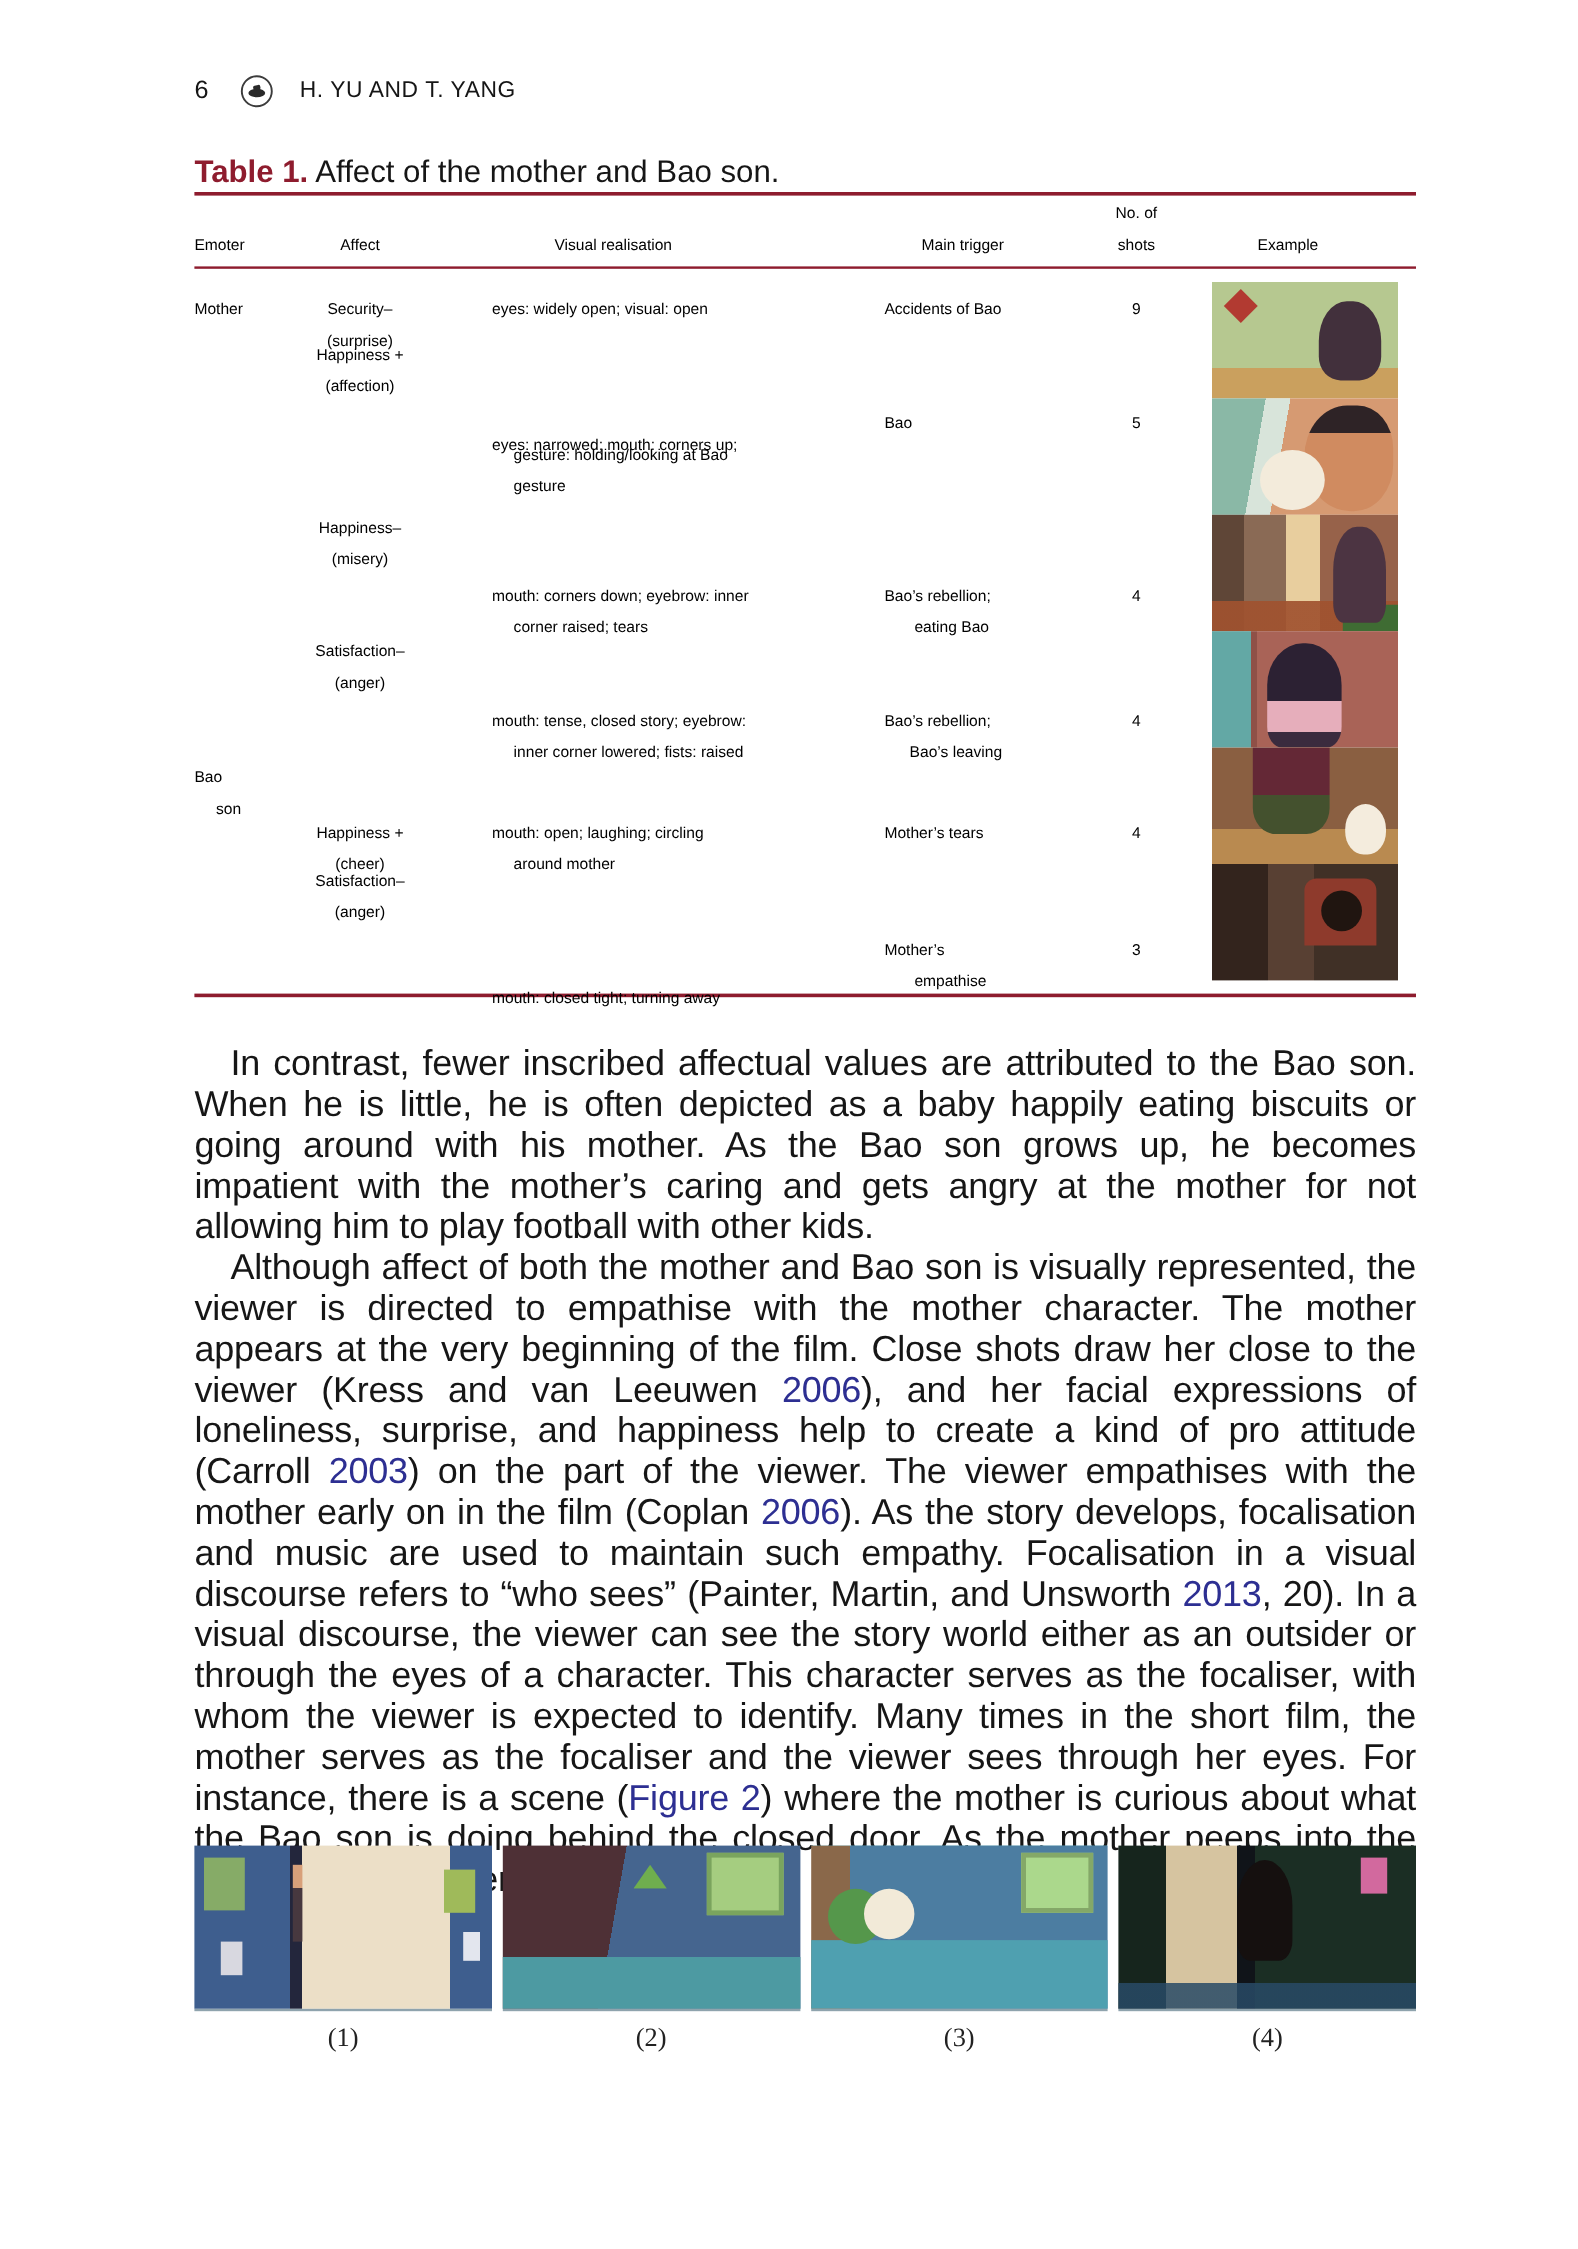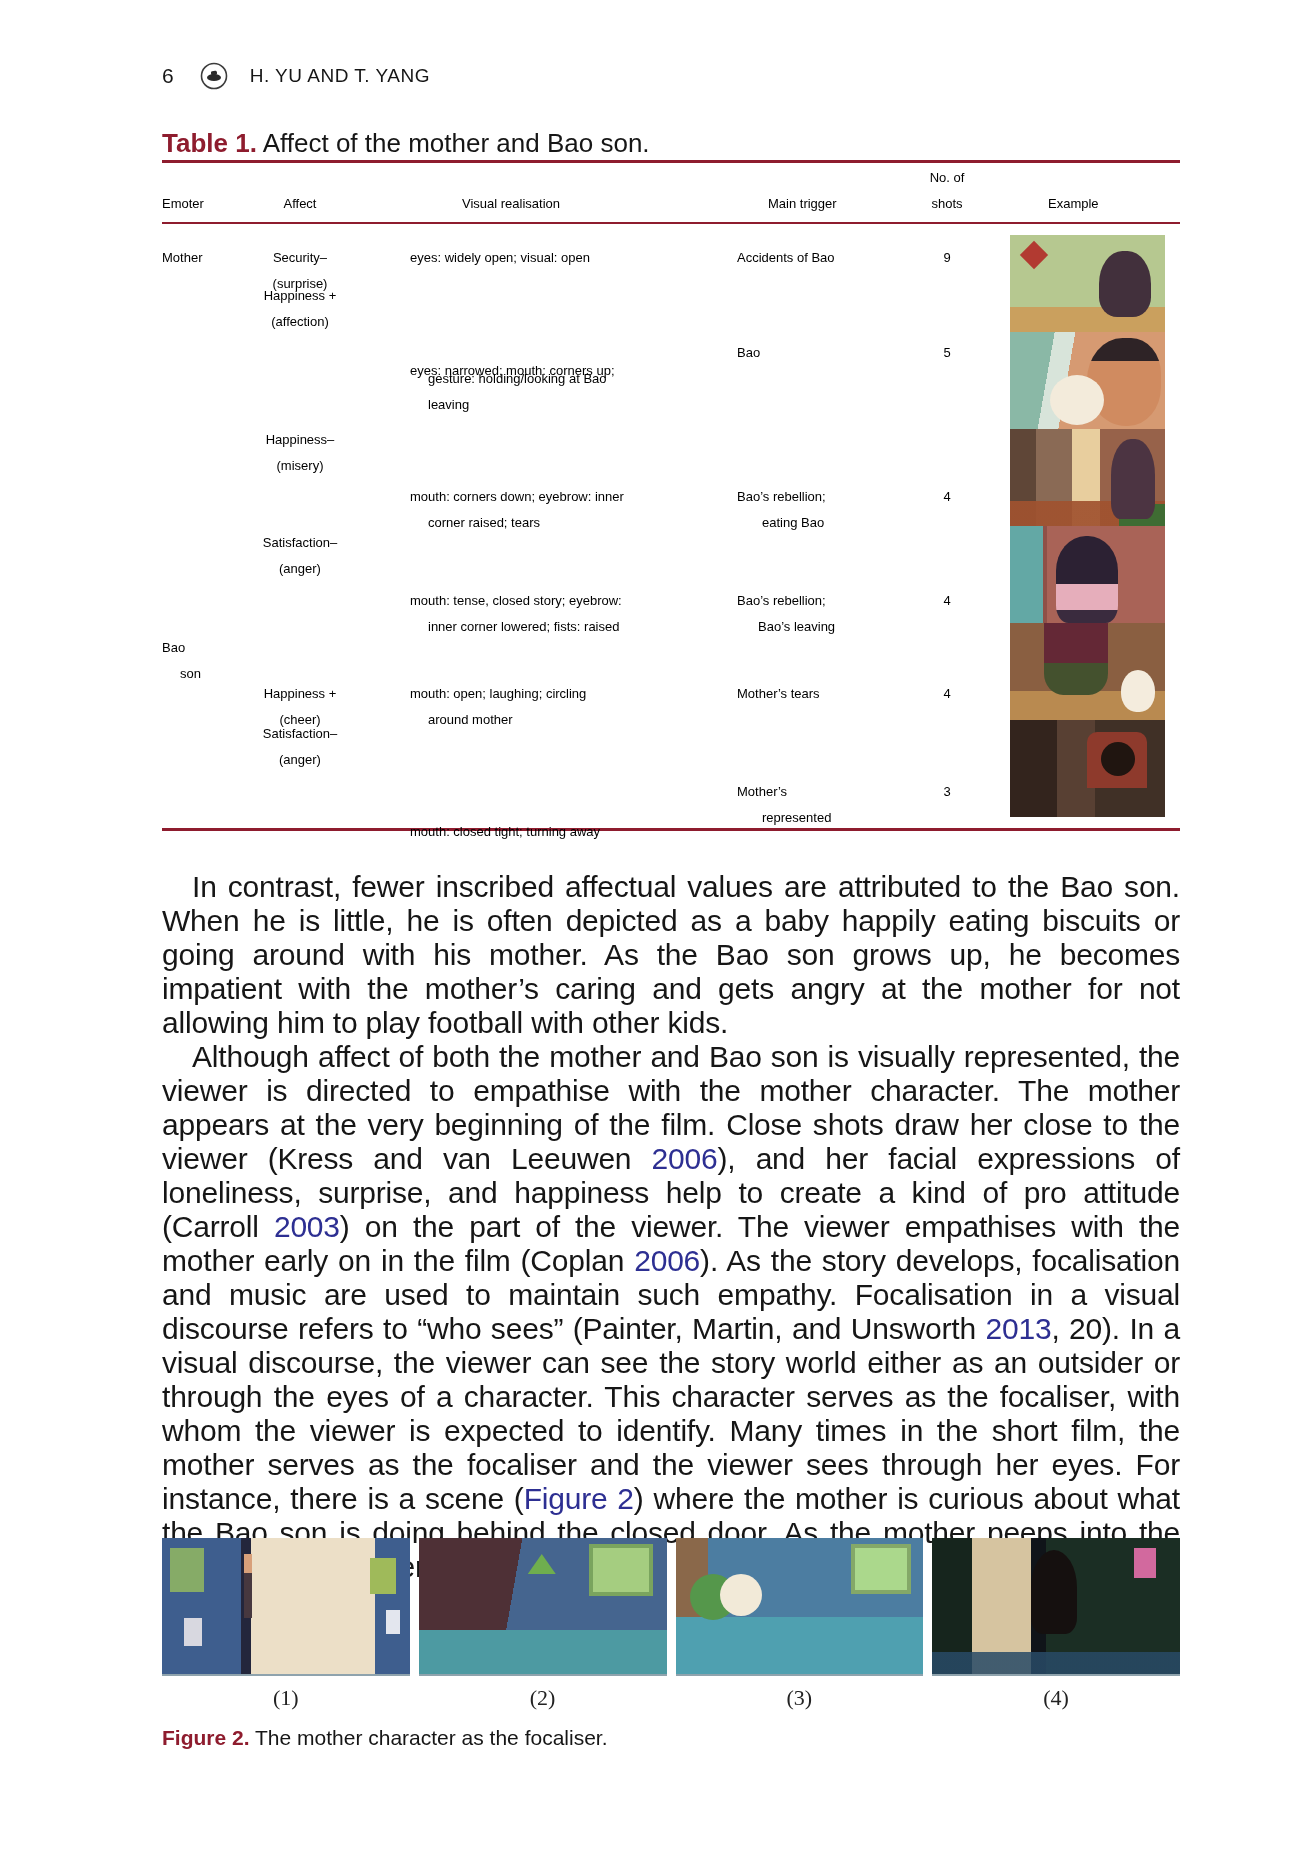--- a/index.html
+++ b/index.html
@@ -125,21 +125,21 @@
   <span class="tl cbox" style="left:225px;top:250px;width:150px">Security–</span>
   <span class="tl cbox" style="left:225px;top:276px;width:150px">(surprise)</span>
   <span class="tl" style="left:410px;top:250px">eyes: widely open; visual: open</span>
   <span class="tl" style="left:737px;top:250px">Accidents of Bao</span>
   <span class="tl cbox" style="left:897px;top:250px;width:100px">9</span>
 
   <span class="tl cbox" style="left:225px;top:288px;width:150px">Happiness +</span>
   <span class="tl cbox" style="left:225px;top:314px;width:150px">(affection)</span>
   <span class="tl" style="left:410px;top:363px">eyes: narrowed; mouth: corners up;</span>
   <span class="tl" style="left:428px;top:371px">gesture: holding/looking at Bao</span>
-  <span class="tl" style="left:428px;top:397px">leaving</span>
+  <span class="tl" style="left:428px;top:397px">gesture</span>
   <span class="tl" style="left:737px;top:345px">Bao</span>
   <span class="tl cbox" style="left:897px;top:345px;width:100px">5</span>
 
   <span class="tl cbox" style="left:225px;top:432px;width:150px">Happiness–</span>
   <span class="tl cbox" style="left:225px;top:458px;width:150px">(misery)</span>
   <span class="tl" style="left:410px;top:489px">mouth: corners down; eyebrow: inner</span>
   <span class="tl" style="left:428px;top:515px">corner raised; tears</span>
   <span class="tl" style="left:737px;top:489px">Bao’s rebellion;</span>
   <span class="tl" style="left:762px;top:515px">eating Bao</span>
   <span class="tl cbox" style="left:897px;top:489px;width:100px">4</span>
@@ -158,21 +158,21 @@
   <span class="tl cbox" style="left:225px;top:712px;width:150px">(cheer)</span>
   <span class="tl" style="left:410px;top:686px">mouth: open; laughing; circling</span>
   <span class="tl" style="left:428px;top:712px">around mother</span>
   <span class="tl" style="left:737px;top:686px">Mother’s tears</span>
   <span class="tl cbox" style="left:897px;top:686px;width:100px">4</span>
 
   <span class="tl cbox" style="left:225px;top:726px;width:150px">Satisfaction–</span>
   <span class="tl cbox" style="left:225px;top:752px;width:150px">(anger)</span>
   <span class="tl" style="left:410px;top:824px">mouth: closed tight; turning away</span>
   <span class="tl" style="left:737px;top:784px">Mother’s</span>
-  <span class="tl" style="left:762px;top:810px">represented</span>
+  <span class="tl" style="left:762px;top:810px">empathise</span>
   <span class="tl cbox" style="left:897px;top:784px;width:100px">3</span>
 
   <div class="ex ex1" style="top:235px"></div>
   <div class="ex ex2" style="top:332px"></div>
   <div class="ex ex3" style="top:429px"></div>
   <div class="ex ex4" style="top:526px"></div>
   <div class="ex ex5" style="top:623px"></div>
   <div class="ex ex6" style="top:720px"></div>
 
   <div class="bodytext" id="bodytext">
@@ -192,18 +192,14 @@
     <div class="fpanel">
       <div class="fstill f3"></div>
       <span class="flabel">(3)</span>
     </div>
     <div class="fpanel">
       <div class="fstill f4"></div>
       <span class="flabel">(4)</span>
     </div>
   </div>
 
-  <div class="fcap">
-    <span class="capb">Figure 2.</span>
-    <span>The mother character as the focaliser.</span>
-  </div>
 
 </div>
 
 </body></html>

